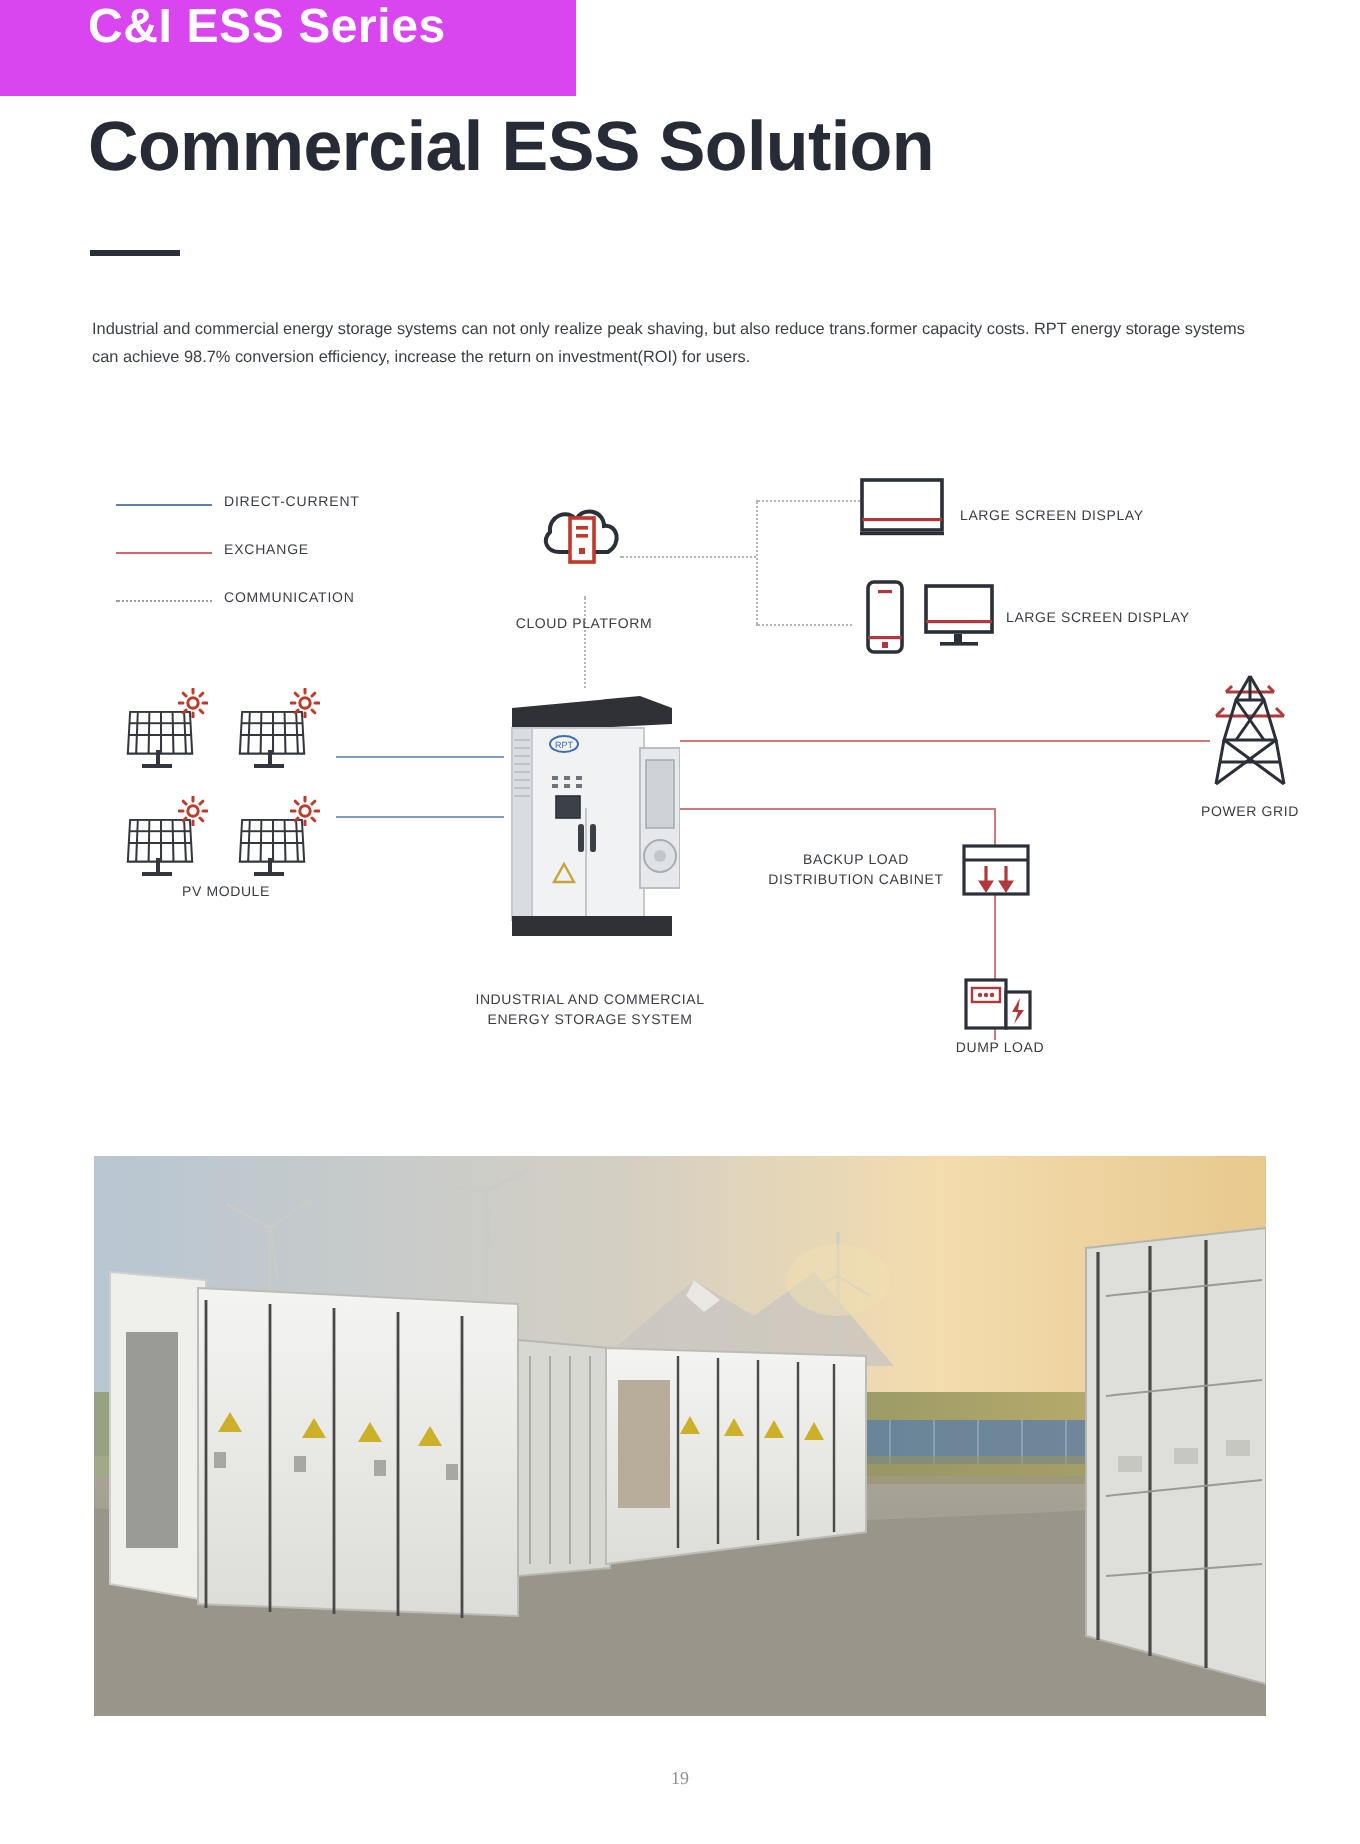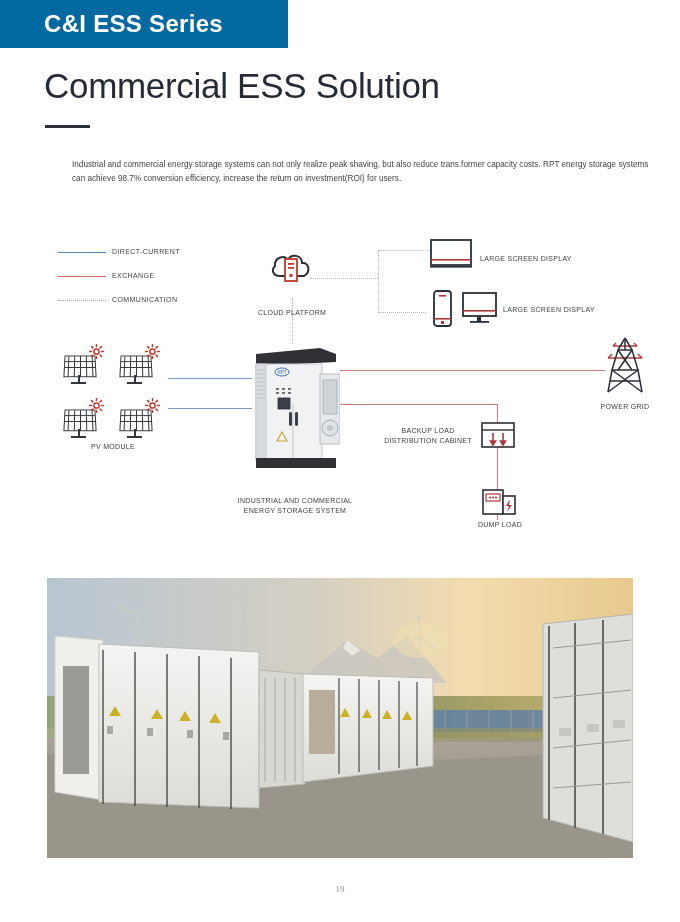--- a/index.html
+++ b/index.html
@@ -6,37 +6,37 @@
   body{
     width:680px;height:922px;background:#ffffff;
     font-family:"Liberation Sans", sans-serif;
     color:#2b2f38;overflow:hidden;position:relative;
   }
   .page{position:relative;width:680px;height:922px;}
 
   
   .banner{
     position:absolute;left:0;top:0;width:288px;height:48px;
-    background:#0369a1;display:flex;align-items:center;
+    background:#d946ef;display:flex;align-items:flex-start;
   }
   .banner-text{
     color:#ffffff;font-size:24px;font-weight:bold;
     letter-spacing:.3px;margin-left:44px;
   }
   .page-title{
-    position:absolute;left:44px;top:66px;
-    font-size:35px;font-weight:normal;color:#262b35;
+    position:absolute;left:44px;top:54px;
+    font-size:35px;font-weight:bold;color:#262b35;
     letter-spacing:-.3px;
   }
   .title-rule{
     position:absolute;left:45px;top:125px;width:45px;height:3px;background:#2b2f38;
   }
   .intro{
     position:absolute;left:46px;top:158px;width:590px;
-    font-size:8.2px;line-height:14px;color:#3b3f46;margin-left:26px;
+    font-size:8.2px;line-height:14px;color:#3b3f46;
   }
 
   
   .diagram{position:absolute;left:0;top:228px;width:680px;height:320px;}
   .lbl{
     position:absolute;font-size:7px;letter-spacing:.3px;color:#3a3d44;
     text-align:center;line-height:9px;white-space:nowrap;
   }
 
   

